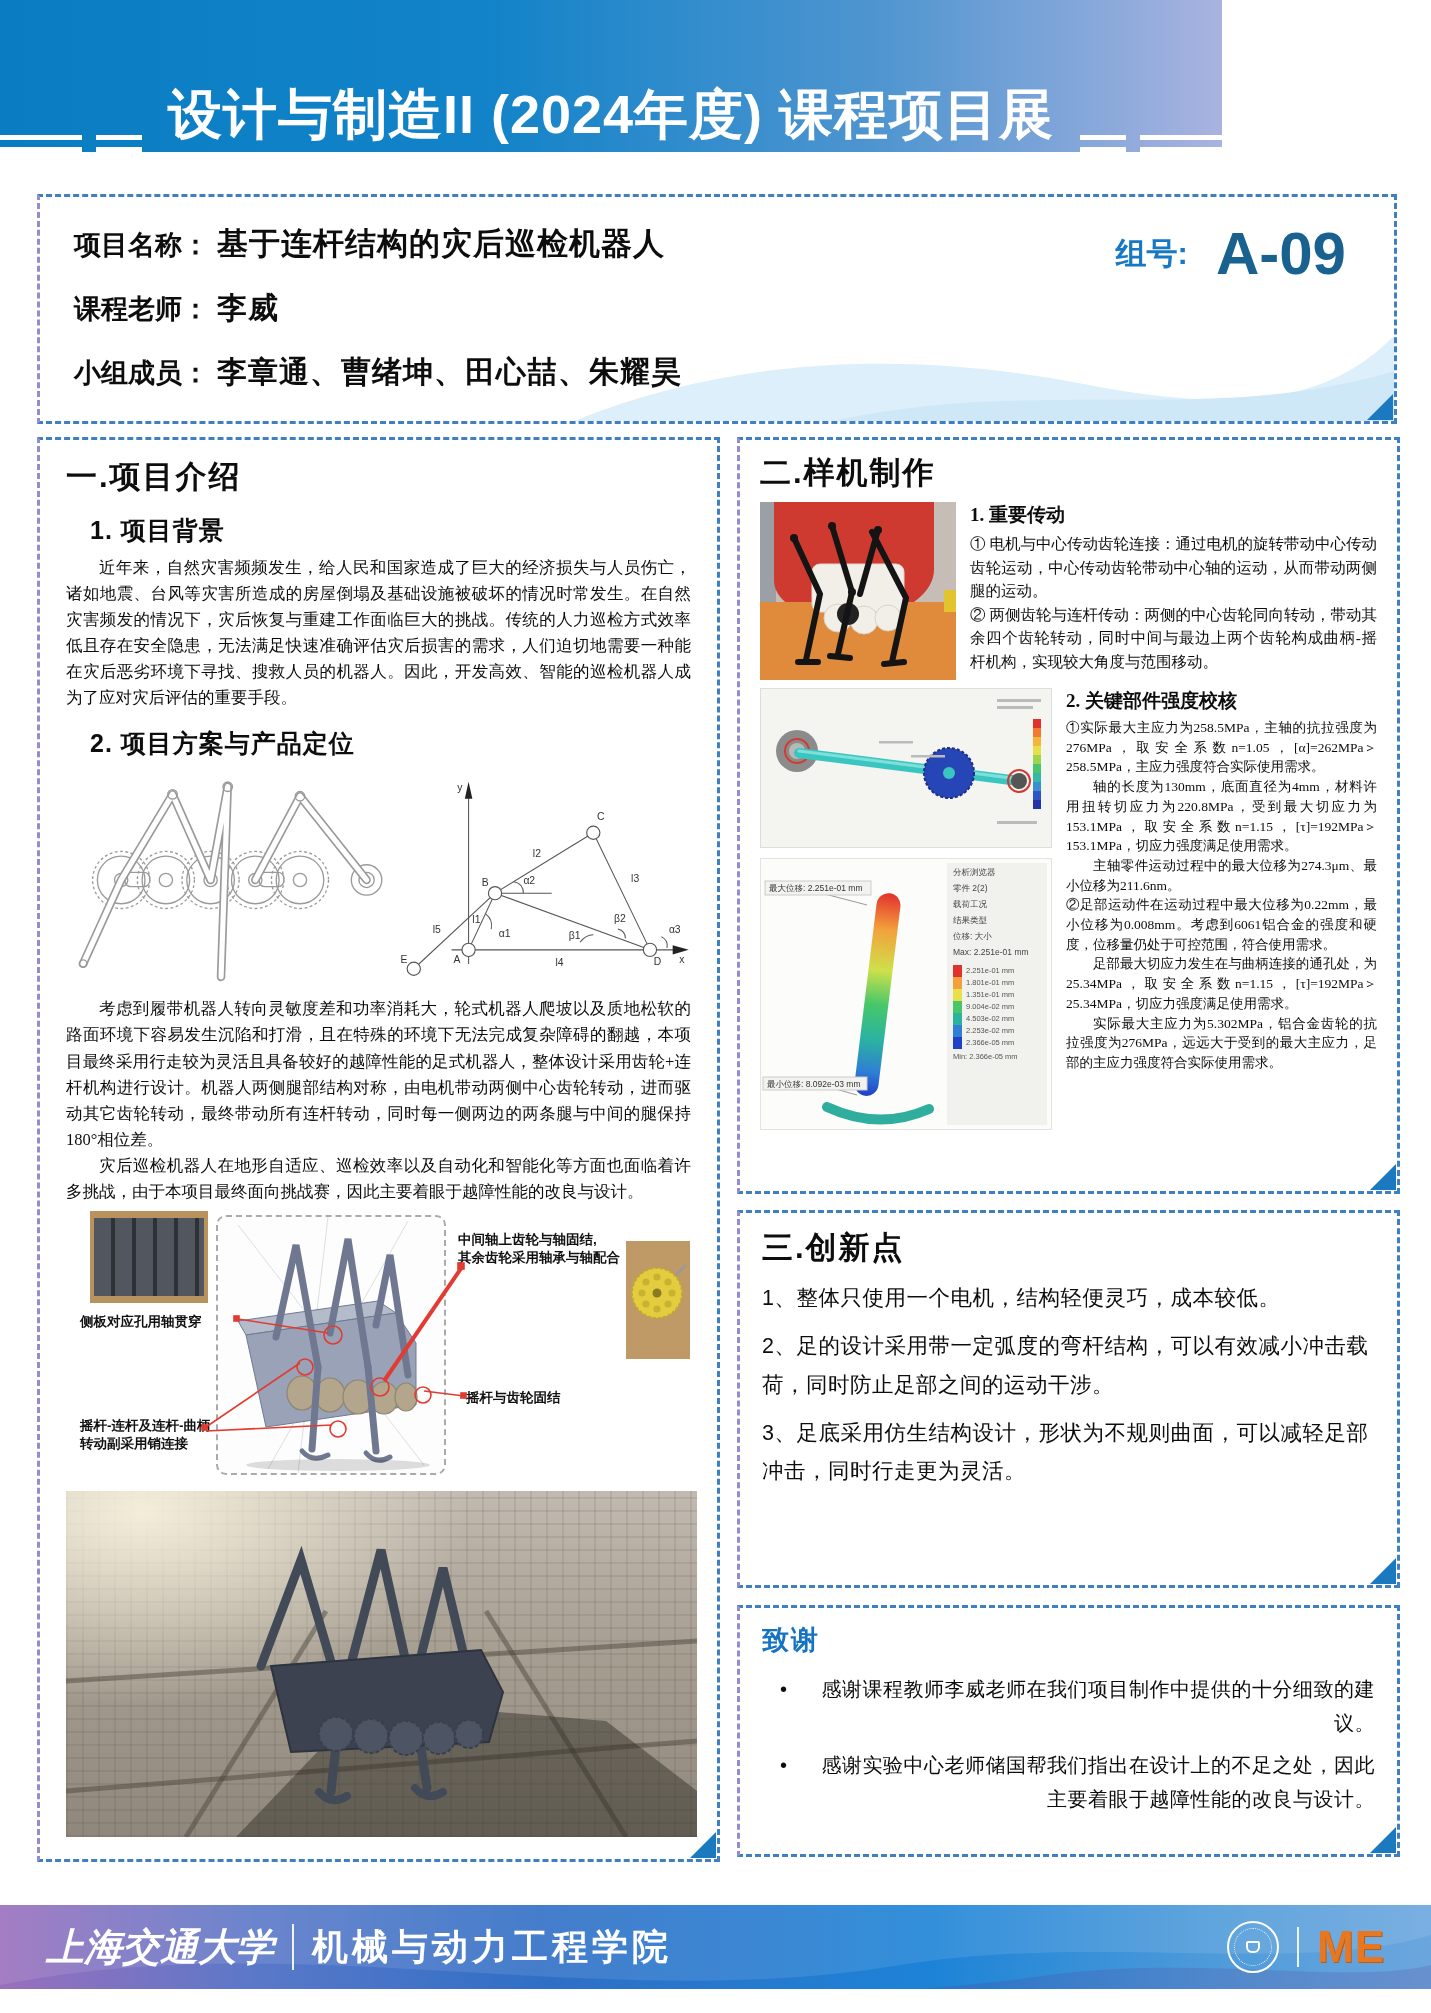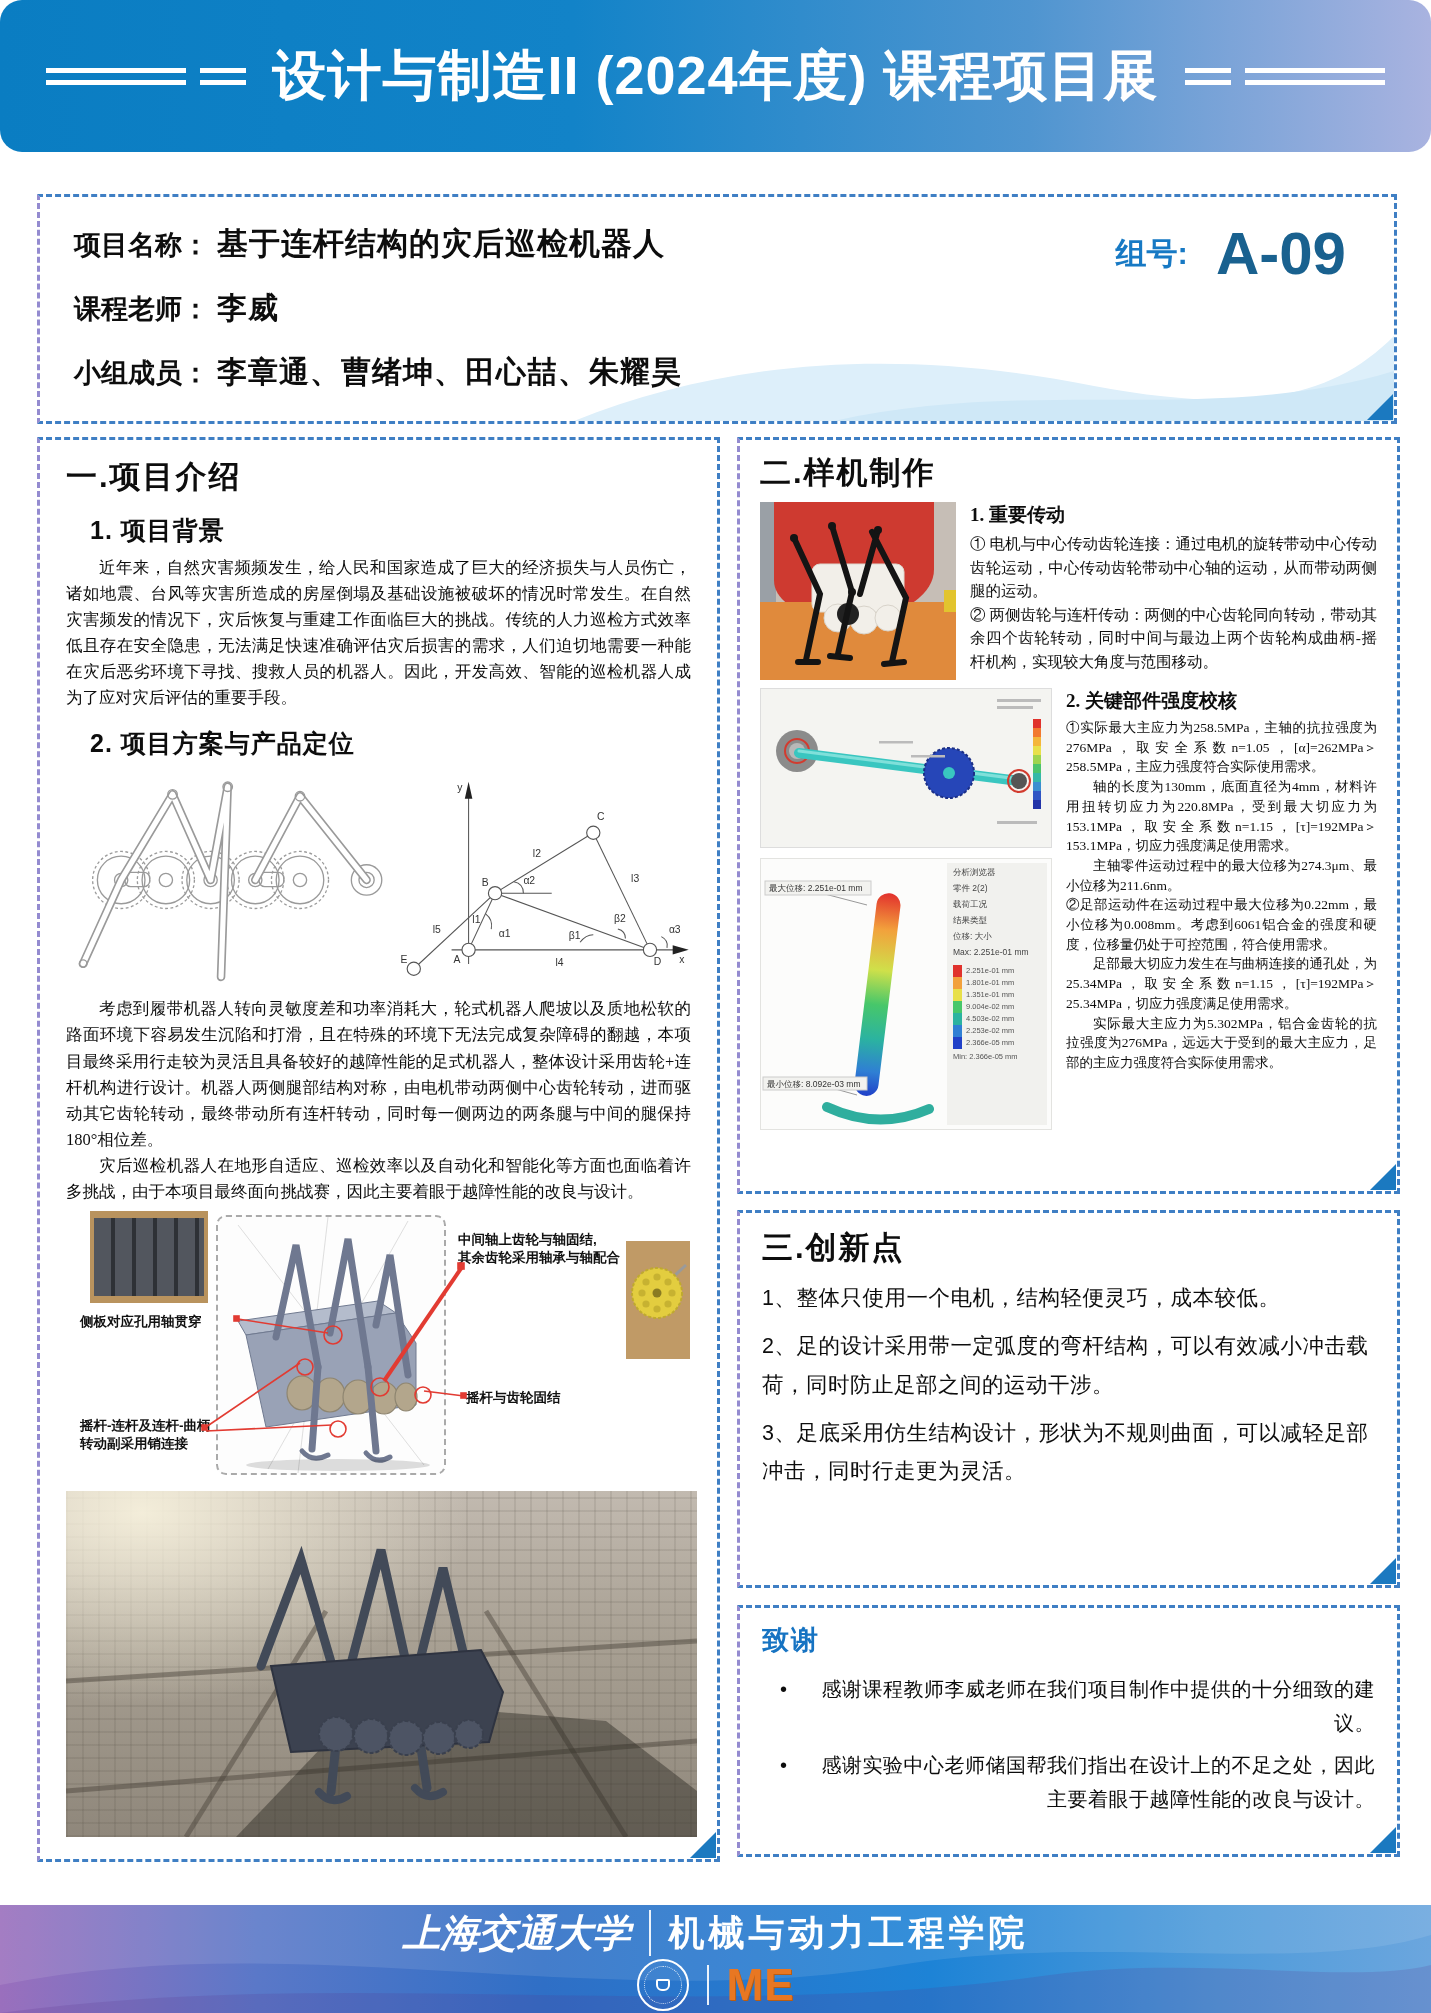--- a/index.html
+++ b/index.html
@@ -1,22 +1,22 @@
 <!DOCTYPE html>
 <html><head>
 <meta charset="utf-8">
 <style>
   * { margin:0; padding:0; box-sizing:border-box; }
   html,body { width:1431px; height:2013px; }
   body { position:relative; background:#ffffff; font-family:"Liberation Sans",sans-serif; overflow:hidden; color:#0d0d0d; }
 
   
-  .header { position:absolute; top:0; left:0; width:1431px; height:152px;
+  .header { position:absolute; top:0; left:0; width:1222px; height:152px;
     background:linear-gradient(90deg,#0a7dc2 0%,#1283c8 40%,#4f95d0 72%,#a9b3e0 100%);
-    display:flex; align-items:center; justify-content:center; gap:26px;border-radius:22px; }
+    display:flex; align-items:flex-end; justify-content:center; gap:26px; }
   .dlines { display:flex; gap:14px; align-items:center; }
   .dline { height:17px; border-top:5px solid #fff; border-bottom:5px solid #fff; }
   .dline.long { width:140px; } .dline.short { width:46px; }
   .header-title { font-size:54px; font-weight:bold; color:#fff; letter-spacing:1px; white-space:nowrap; }
 
   
   .dbox { position:absolute; border:3px dashed #3f7fc4; border-left-color:#948bd0; }
   .fold::after { content:""; position:absolute; right:1px; bottom:1px; width:0; height:0;
     border-left:26px solid transparent; border-bottom:26px solid #1b79c0; }
 
@@ -81,23 +81,23 @@
   .imgcol { display:flex; flex-direction:column; gap:10px; flex:none; }
 
   
   .innov-item { font-size:21.5px; line-height:1.78; margin-top:10px; letter-spacing:.5px; }
   .thanks-title { font-size:27px; font-weight:bold; color:#1673c2; letter-spacing:2px; }
   .thanks-list { margin:14px 0 0 18px; }
   .thanks-list li { font-size:20px; line-height:1.7; margin-bottom:8px; padding-left:26px; letter-spacing:.5px; list-style:none; position:relative;text-align:right; }
   .thanks-list li::before { content:"•"; position:absolute; left:0; top:0; }
 
   
-  .footer { position:absolute; left:0; top:1905px; width:1431px; height:108px; overflow:hidden;
+  .footer { position:absolute; left:0; top:1905px; width:1431px; height:84px; overflow:hidden;
     background:linear-gradient(90deg,#9a6fbd 0%,#5a78c8 18%,#2f6fc6 38%,#1d83d6 65%,#4f9bda 85%,#6ba6de 100%);
-    display:flex; align-items:center; justify-content:center; padding:0 46px;flex-direction:column; }
+    display:flex; align-items:center; justify-content:space-between; padding:0 46px; }
   .f-left,.f-right { display:flex; align-items:center; gap:18px; position:relative; z-index:2; }
   .f-univ { font-family:"Liberation Serif",serif; font-style:italic; font-weight:bold; font-size:38px; color:#fff; }
   .f-div { width:2px; height:46px; background:rgba(255,255,255,.9); }
   .f-school { font-size:36px; font-weight:bold; color:#fff; letter-spacing:4px; }
   .f-seal { width:52px; height:52px; border:2.5px solid #fff; border-radius:50%; position:relative; flex:none; }
   .f-seal .inner { position:absolute; inset:5px; border:1.5px dotted rgba(255,255,255,.85); border-radius:50%; }
   .f-seal .core { position:absolute; left:50%; top:50%; width:14px; height:12px; transform:translate(-50%,-50%);
     border:2px solid #fff; border-radius:2px 2px 6px 6px; }
   .f-me { font-size:44px; font-weight:bold; color:#e87722; letter-spacing:1px; text-shadow:1px 1px 0 #b85d14; }
   .f-wave { position:absolute; left:0; top:0; z-index:1; }

